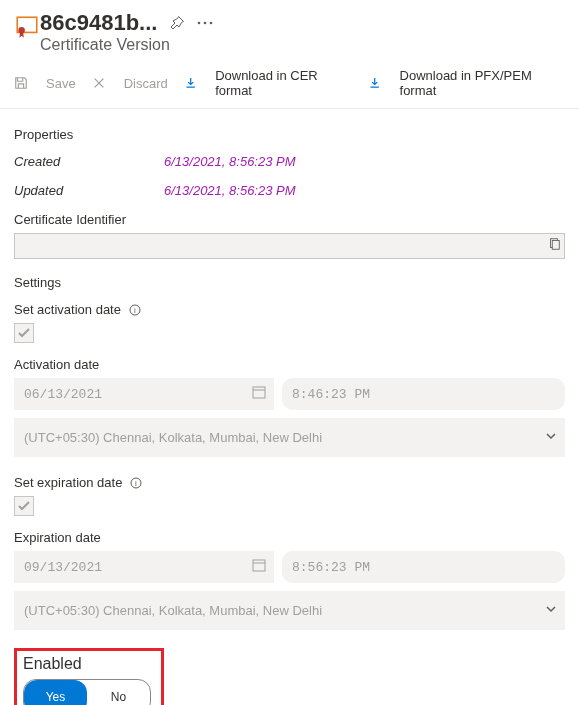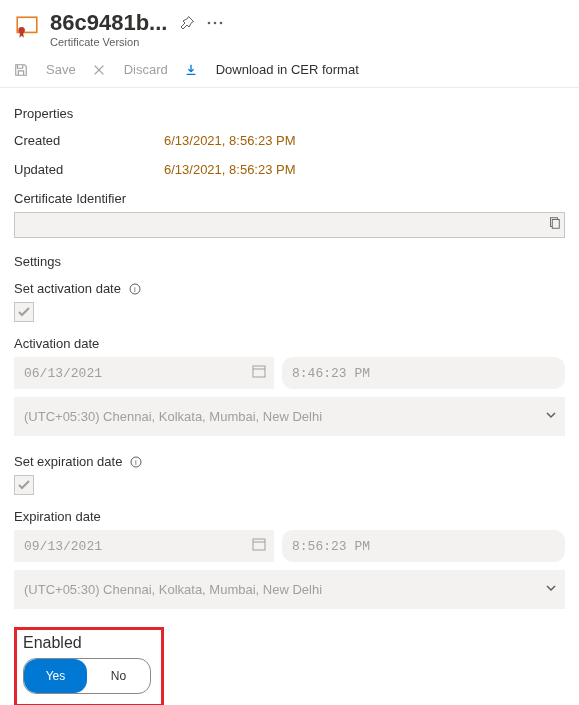--- a/index.html
+++ b/index.html
@@ -4,40 +4,40 @@
 <style>
   * { box-sizing: border-box; }
   body {
     margin: 0;
     font-family: "Segoe UI", -apple-system, BlinkMacSystemFont, sans-serif;
     font-size: 13px;
     color: #323130;
     width: 579px;
     background: #fff;
   }
-  .header { padding: 10px 14px 6px 14px; display: flex; align-items: flex-start; gap: 10px; }
+  .header { padding: 10px 14px 6px 14px; display: flex; align-items: flex-start; }
   .cert-icon { width: 26px; height: 26px; flex-shrink: 0; margin-top: 4px; }
   .title-block { flex: 1; }
   .title-row { display: flex; align-items: center; gap: 12px; }
   .title { font-size: 22px; font-weight: 600; color: #323130; white-space: nowrap; overflow: hidden; text-overflow: ellipsis; max-width: 150px; }
-  .subtitle { font-size: 11px; color: #605e5c; margin-top: 0px; }
+  .subtitle { font-size: 16px; color: #605e5c; margin-top: 0px; }
   .header-icon-btn { color: #605e5c; cursor: pointer; display: flex; align-items: center; }
   .toolbar {
     display: flex; align-items: center; gap: 16px;
     padding: 8px 14px 10px 14px;
     border-bottom: 1px solid #edebe9;
   }
   .toolbar-btn { display: flex; align-items: center; gap: 18px; color: #323130; cursor: pointer; font-size: 13px; }
   .toolbar-btn.disabled { color: #a19f9d; cursor: default; }
   .dl-icon { color: #0078d4; }
   .content { padding: 14px; }
   .section-title { font-size: 13px; color: #323130; margin: 4px 0 12px 0; }
-  .prop-row { display: flex; margin-bottom: 14px; }
+  .prop-row { display: flex; margin-bottom: 14px; font-style: italic; }
   .prop-label { width: 150px; color: #323130; }
-  .prop-value { color: #a16207; }
+  .prop-value { color: #a21caf; }
   .field-label { margin: 6px 0 6px 0; color: #323130; display: flex; align-items: center; gap: 8px; }
   .info-icon { display:inline-flex; align-items:center; color:#605e5c; }
   .readonly-input {
     position: relative;
     width: 100%; height: 26px;
     background: #f3f2f1;
     border: 1px solid #c8c6c4;
     display: flex; align-items: center;
     padding: 0 6px;
     color: #605e5c;
@@ -144,20 +144,26 @@
         <path d="M3 3l10 10M13 3L3 13" stroke="#a19f9d" stroke-width="1.5"></path>
       </svg>
     <span>Discard</span>
   </div>
   <div class="toolbar-btn">
     <svg class="dl-icon" width="14" height="14" viewBox="0 0 16 16">
         <path d="M8 2v8m0 0l-3-3m3 3l3-3M3 13h10" stroke="#0078d4" stroke-width="1.5" fill="none"></path>
       </svg>
     <span>Download in CER format</span>
   </div>
+  <div class="toolbar-btn">
+    <svg class="dl-icon" width="14" height="14" viewBox="0 0 16 16">
+        <path d="M8 2v8m0 0l-3-3m3 3l3-3M3 13h10" stroke="#0078d4" stroke-width="1.5" fill="none"></path>
+      </svg>
+    <span>Download in PFX/PEM format</span>
+  </div>
 </div>
 
 <div class="content">
   <div class="section-title">Properties</div>
   <div class="prop-row">
     <div class="prop-label">Created</div>
     <div class="prop-value">6/13/2021, 8:56:23 PM</div>
   </div>
   <div class="prop-row">
     <div class="prop-label">Updated</div>

